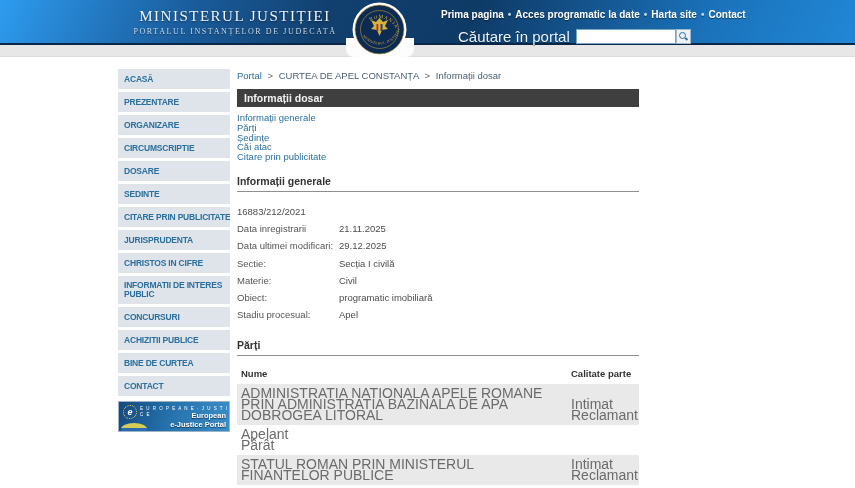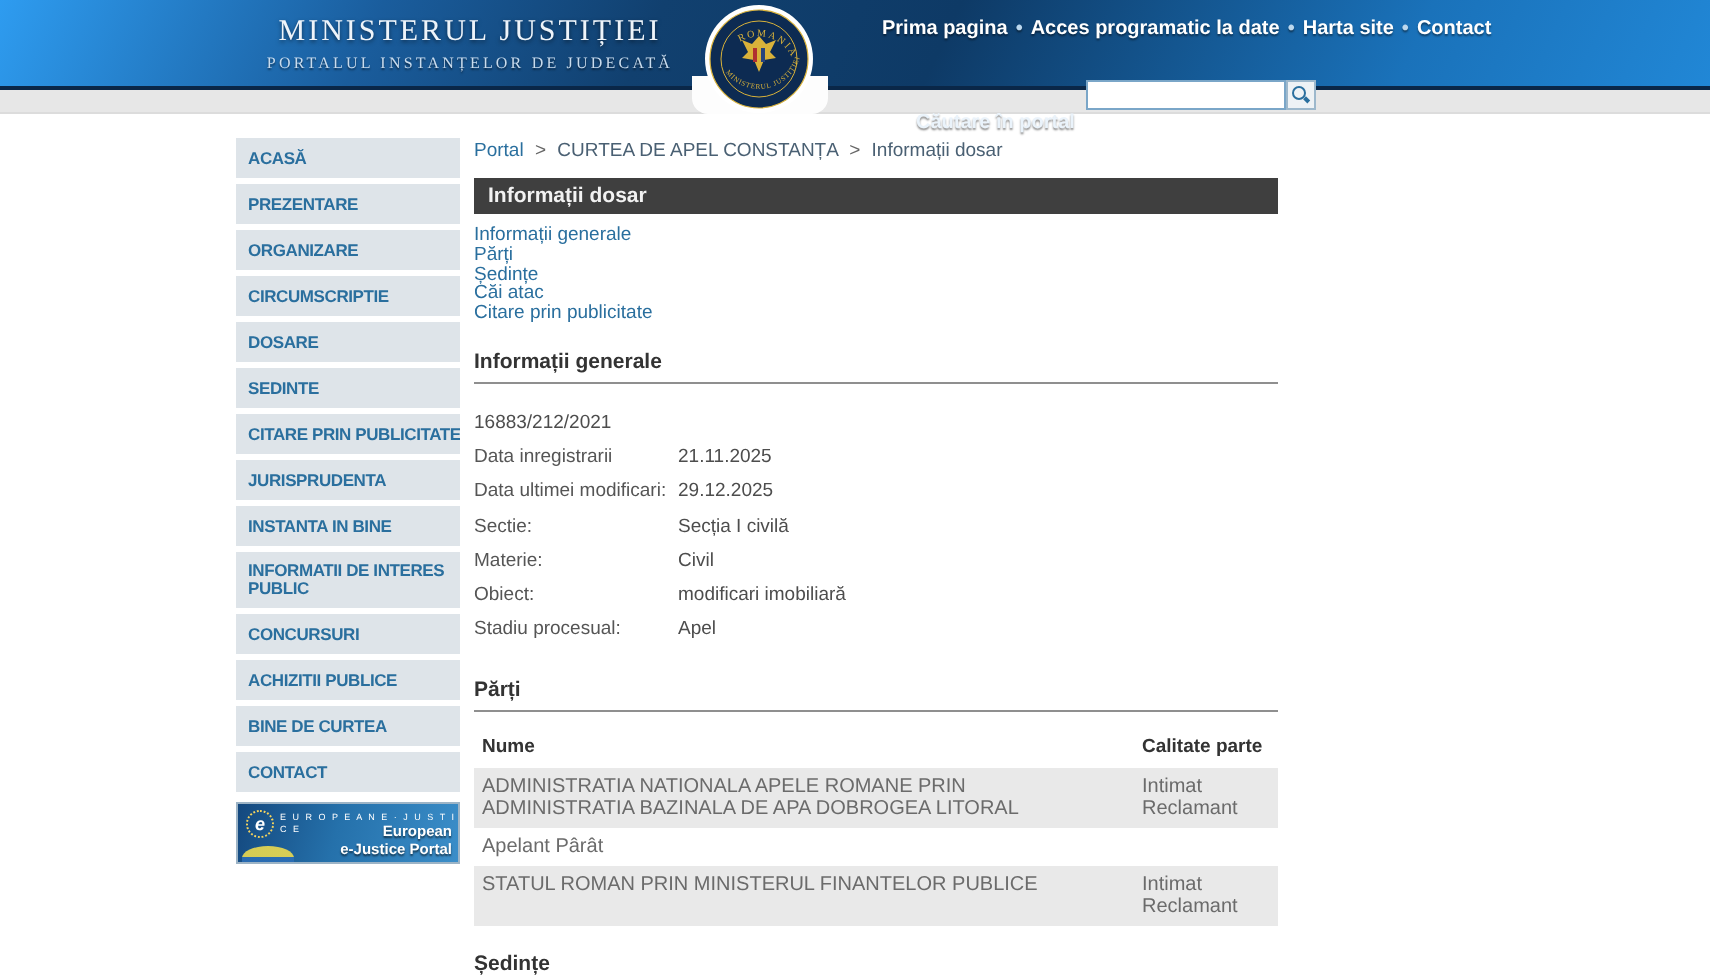--- a/index.html
+++ b/index.html
@@ -31,22 +31,22 @@
     border-radius:50%;
   }
   .topnav {
     position:absolute; left:441px; top:9px; width:400px;
     font-size:10px; font-weight:bold; color:#fff; text-shadow:0 1px 1px rgba(0,0,0,.45);
     white-space:nowrap;
   }
   .topnav a { color:#fff; text-decoration:none; }
   .topnav .sep { color:#bcd8ee; margin:0 4px; }
   .searchrow { position:absolute; left:458px; top:28px; display:flex; align-items:center; }
-  .search-label { font-size:10px; font-weight:bold; color:#eaf3fb;
-                  text-shadow:0 1px 1px rgba(0,0,0,.45); margin-right:6px; white-space:nowrap;margin-top:28px; }
+  .search-label { font-size:15px; font-weight:normal; color:#eaf3fb;
+                  text-shadow:0 1px 1px rgba(0,0,0,.45); margin-right:6px; white-space:nowrap; }
   .search-input {
     width:100px; height:15px; border:1px solid #7aa6c8; background:#fff;
     font-size:9px; padding:0 3px; outline:none;
   }
   .search-btn {
     width:15px; height:15px; border:1px solid #9db8cc; background:#eef2f5;
     display:flex; align-items:center; justify-content:center; cursor:pointer;
   }
   .mag { position:relative; width:9px; height:9px; }
   .mag::before { content:""; position:absolute; left:0; top:0; width:5px; height:5px;
@@ -101,21 +101,21 @@
                   padding-bottom:4px; border-bottom:1px solid #8f8f8f; }
 
   .info-rows { margin-top:14px; }
   .info-row { display:flex; height:17.2px; font-size:9.5px; color:#555; }
   .info-label { width:102px; flex:none; }
   .info-value { color:#4d4d4d; }
 
   .ptable { margin-top:9px; }
   .p-headrow { display:flex; font-size:9.5px; font-weight:bold; color:#333;
                padding:3px 4px 5px 4px;align-items:flex-end; }
-  .p-row { display:flex; font-size:10px; color:#6b6b6b; padding:4px; line-height:11px; }
+  .p-row { display:flex; font-size:14px; color:#6b6b6b; padding:4px; line-height:11px;align-items:flex-end; }
   .p-row.alt { background:#e9e9e9; }
   .p-name { flex:1; padding-right:10px; }
   .p-role { width:64px; flex:none; }
 </style>
 </head>
 <body>
 
 <div class="header">
   <div class="brand">
     <div class="brand-title">MINISTERUL JUSTIȚIEI</div>
@@ -161,21 +161,21 @@
 
 <div class="sidebar">
   <a class="side-item">ACASĂ</a>
   <a class="side-item">PREZENTARE</a>
   <a class="side-item">ORGANIZARE</a>
   <a class="side-item">CIRCUMSCRIPTIE</a>
   <a class="side-item">DOSARE</a>
   <a class="side-item">SEDINTE</a>
   <a class="side-item">CITARE PRIN PUBLICITATE</a>
   <a class="side-item">JURISPRUDENTA</a>
-  <a class="side-item">INSTANTA IN BINE</a>
+  <a class="side-item">CHRISTOS IN CIFRE</a>
   <a class="side-item wrap">INFORMATII DE INTERES PUBLIC</a>
   <a class="side-item">CONCURSURI</a>
   <a class="side-item">ACHIZITII PUBLICE</a>
   <a class="side-item">BINE DE CURTEA</a>
   <a class="side-item">CONTACT</a>
 
   <div class="ejustice">
     <div class="ej-flag"></div>
     <div class="ej-circle">e</div>
     <div class="ej-words">E U R O P E A N  E · J U S T I C E</div>
@@ -222,21 +222,21 @@
     <div class="info-row">
       <span class="info-label">Sectie:</span>
       <span class="info-value">Secția I civilă</span>
     </div>
     <div class="info-row">
       <span class="info-label">Materie:</span>
       <span class="info-value">Civil</span>
     </div>
     <div class="info-row">
       <span class="info-label">Obiect:</span>
-      <span class="info-value">modificari imobiliară</span>
+      <span class="info-value">programatic imobiliară</span>
     </div>
     <div class="info-row">
       <span class="info-label">Stadiu procesual:</span>
       <span class="info-value">Apel</span>
     </div>
   </div>
 
   <div class="section-head">Părți</div>
   <div class="ptable">
     <div class="p-headrow">

